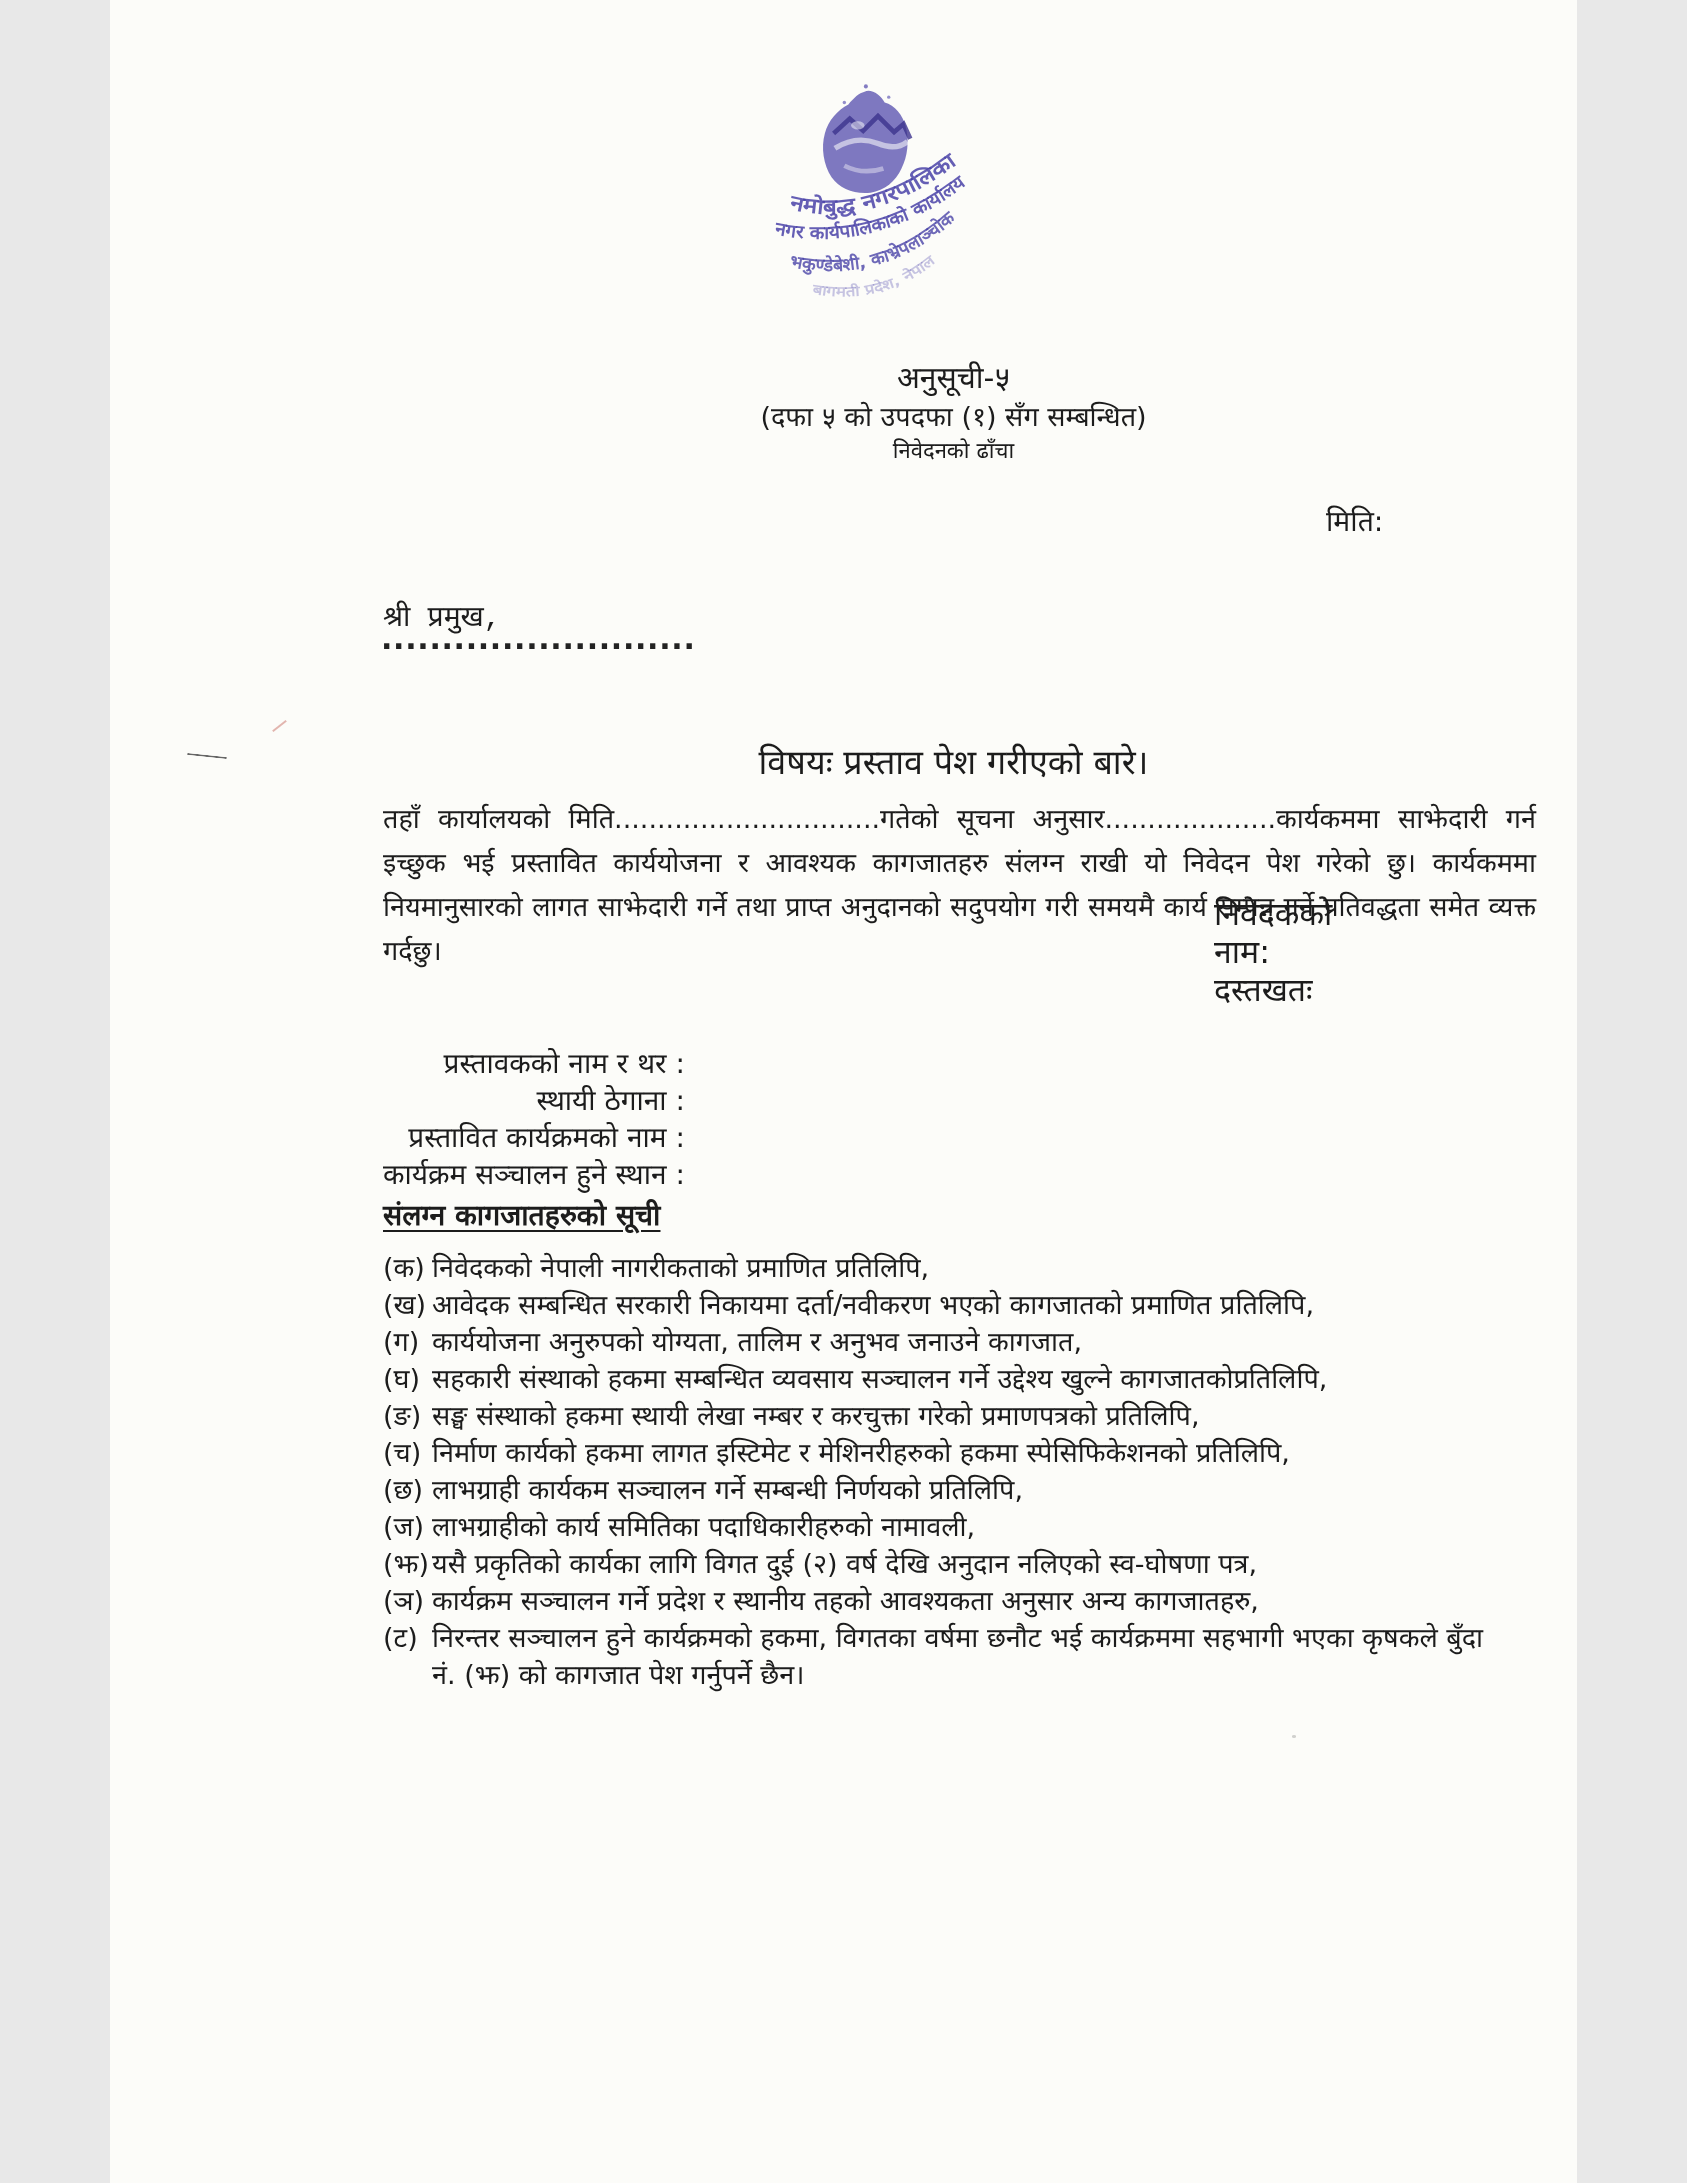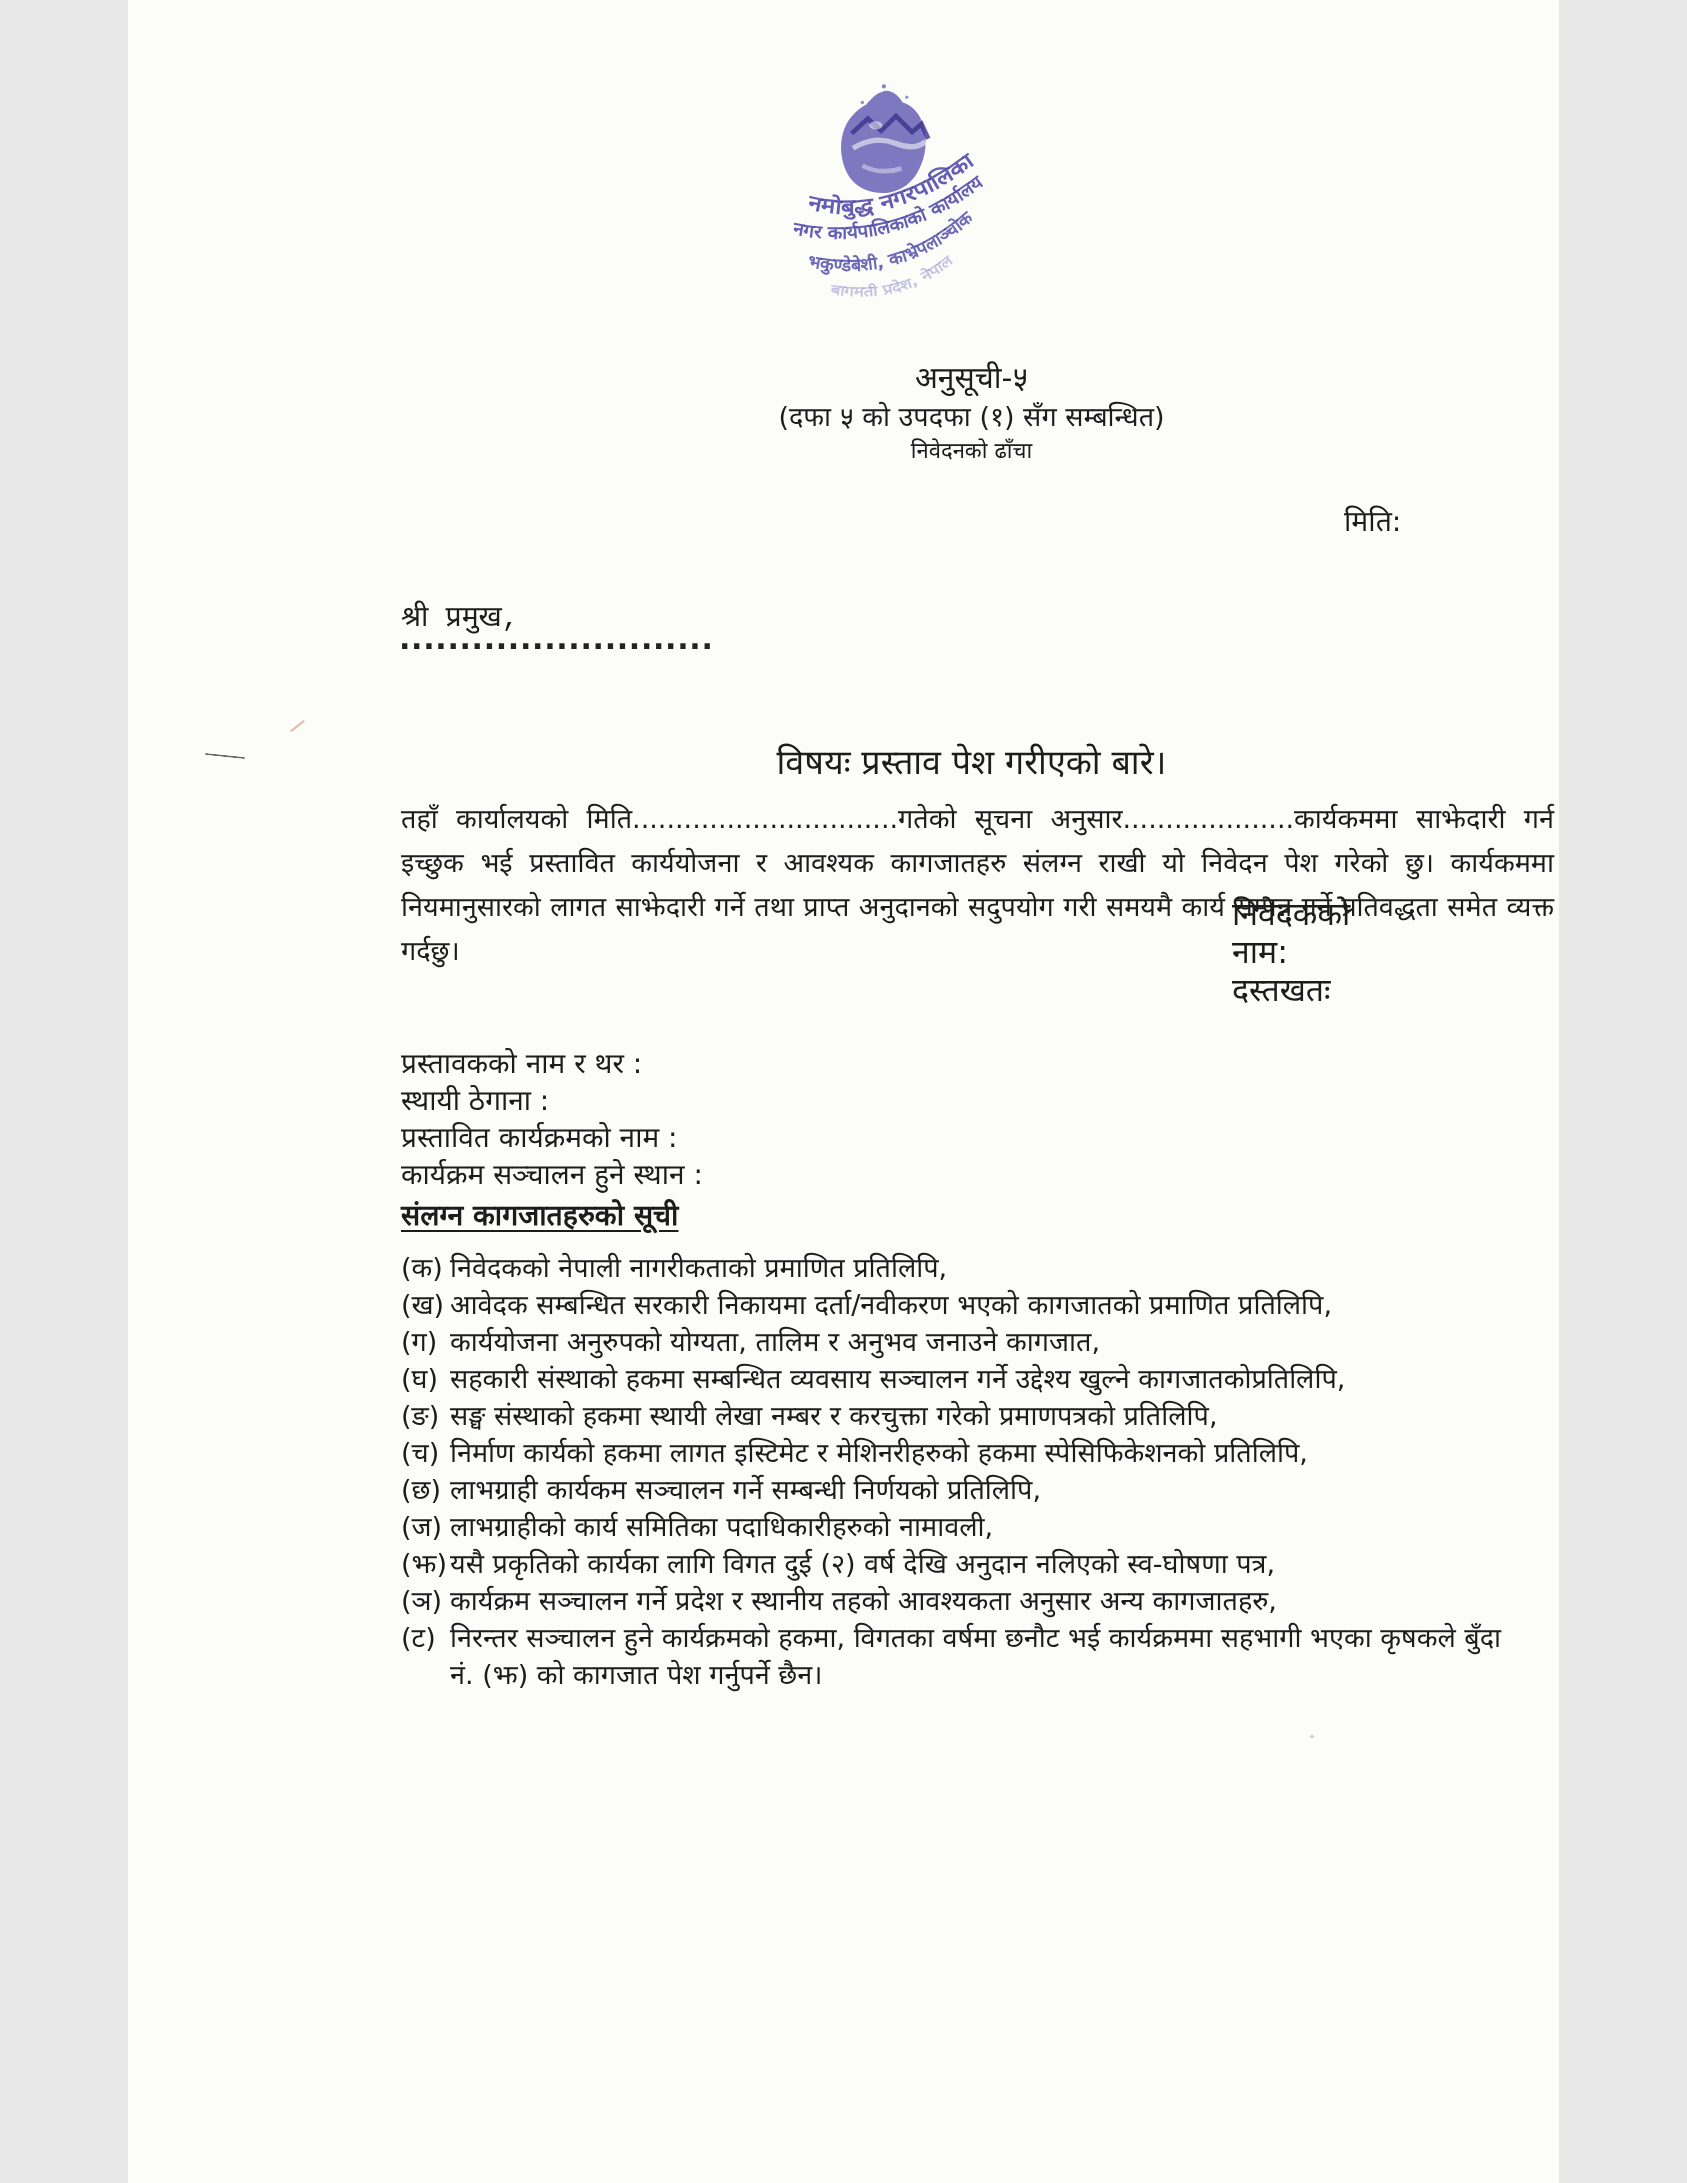--- a/index.html
+++ b/index.html
@@ -4,40 +4,41 @@
 <style>
   html,body{margin:0;padding:0;background:#e8e8e8;}
   .page{
     position:relative;
     width:1431px;height:2183px;
     margin:0 auto;
     background:#fcfcf9;
     font-family:"DejaVu Sans","Liberation Sans",sans-serif;
     color:#1c1c1c;
     overflow:hidden;
+    padding-left:36px;
   }
   .abs{position:absolute;}
   
   .stamp{left:655px;top:81px;width:232px;height:232px;}
   
   .title-block{left:0;top:357px;width:1687px;text-align:center;line-height:1.38;}
   .annex{font-size:30px;}
   .clause{font-size:27px;}
   .form-title{font-size:22px;}
   
   .miti{left:1216px;top:501px;font-size:28.4px;}
   .salutation{left:273px;top:596px;font-size:28.4px;font-family:Liberation Mono, monospace;}
   .addr-dots{left:271px;top:621px;font-size:30px;font-weight:bold;letter-spacing:0.7px;color:#222;}
   .subject{left:0;top:738px;width:1687px;text-align:center;font-size:34px;}
   .body-par{
     left:273px;top:797px;width:1153px;
     font-size:27px;line-height:44px;text-align:justify;
   }
   .applicant{left:1104px;top:895px;font-size:32px;line-height:38px;}
-  .fields{left:273px;top:1045px;font-size:28px;line-height:37px;}
+  .fields{left:273px;top:1045px;font-size:28px;line-height:37px;text-align:right;}
   .attach-heading{
     left:273px;top:1195px;font-size:28.4px;font-weight:bold;
     text-decoration:underline;text-underline-offset:5.3px;text-decoration-thickness:2px;
   }
   .list{left:273px;top:1249px;width:1129px;font-size:27px;}
   .li{display:flex;align-items:flex-start;line-height:37px;}
   .lm{flex:0 0 49px;}
   .lt{flex:1;}
   
   .artifact-dash{

